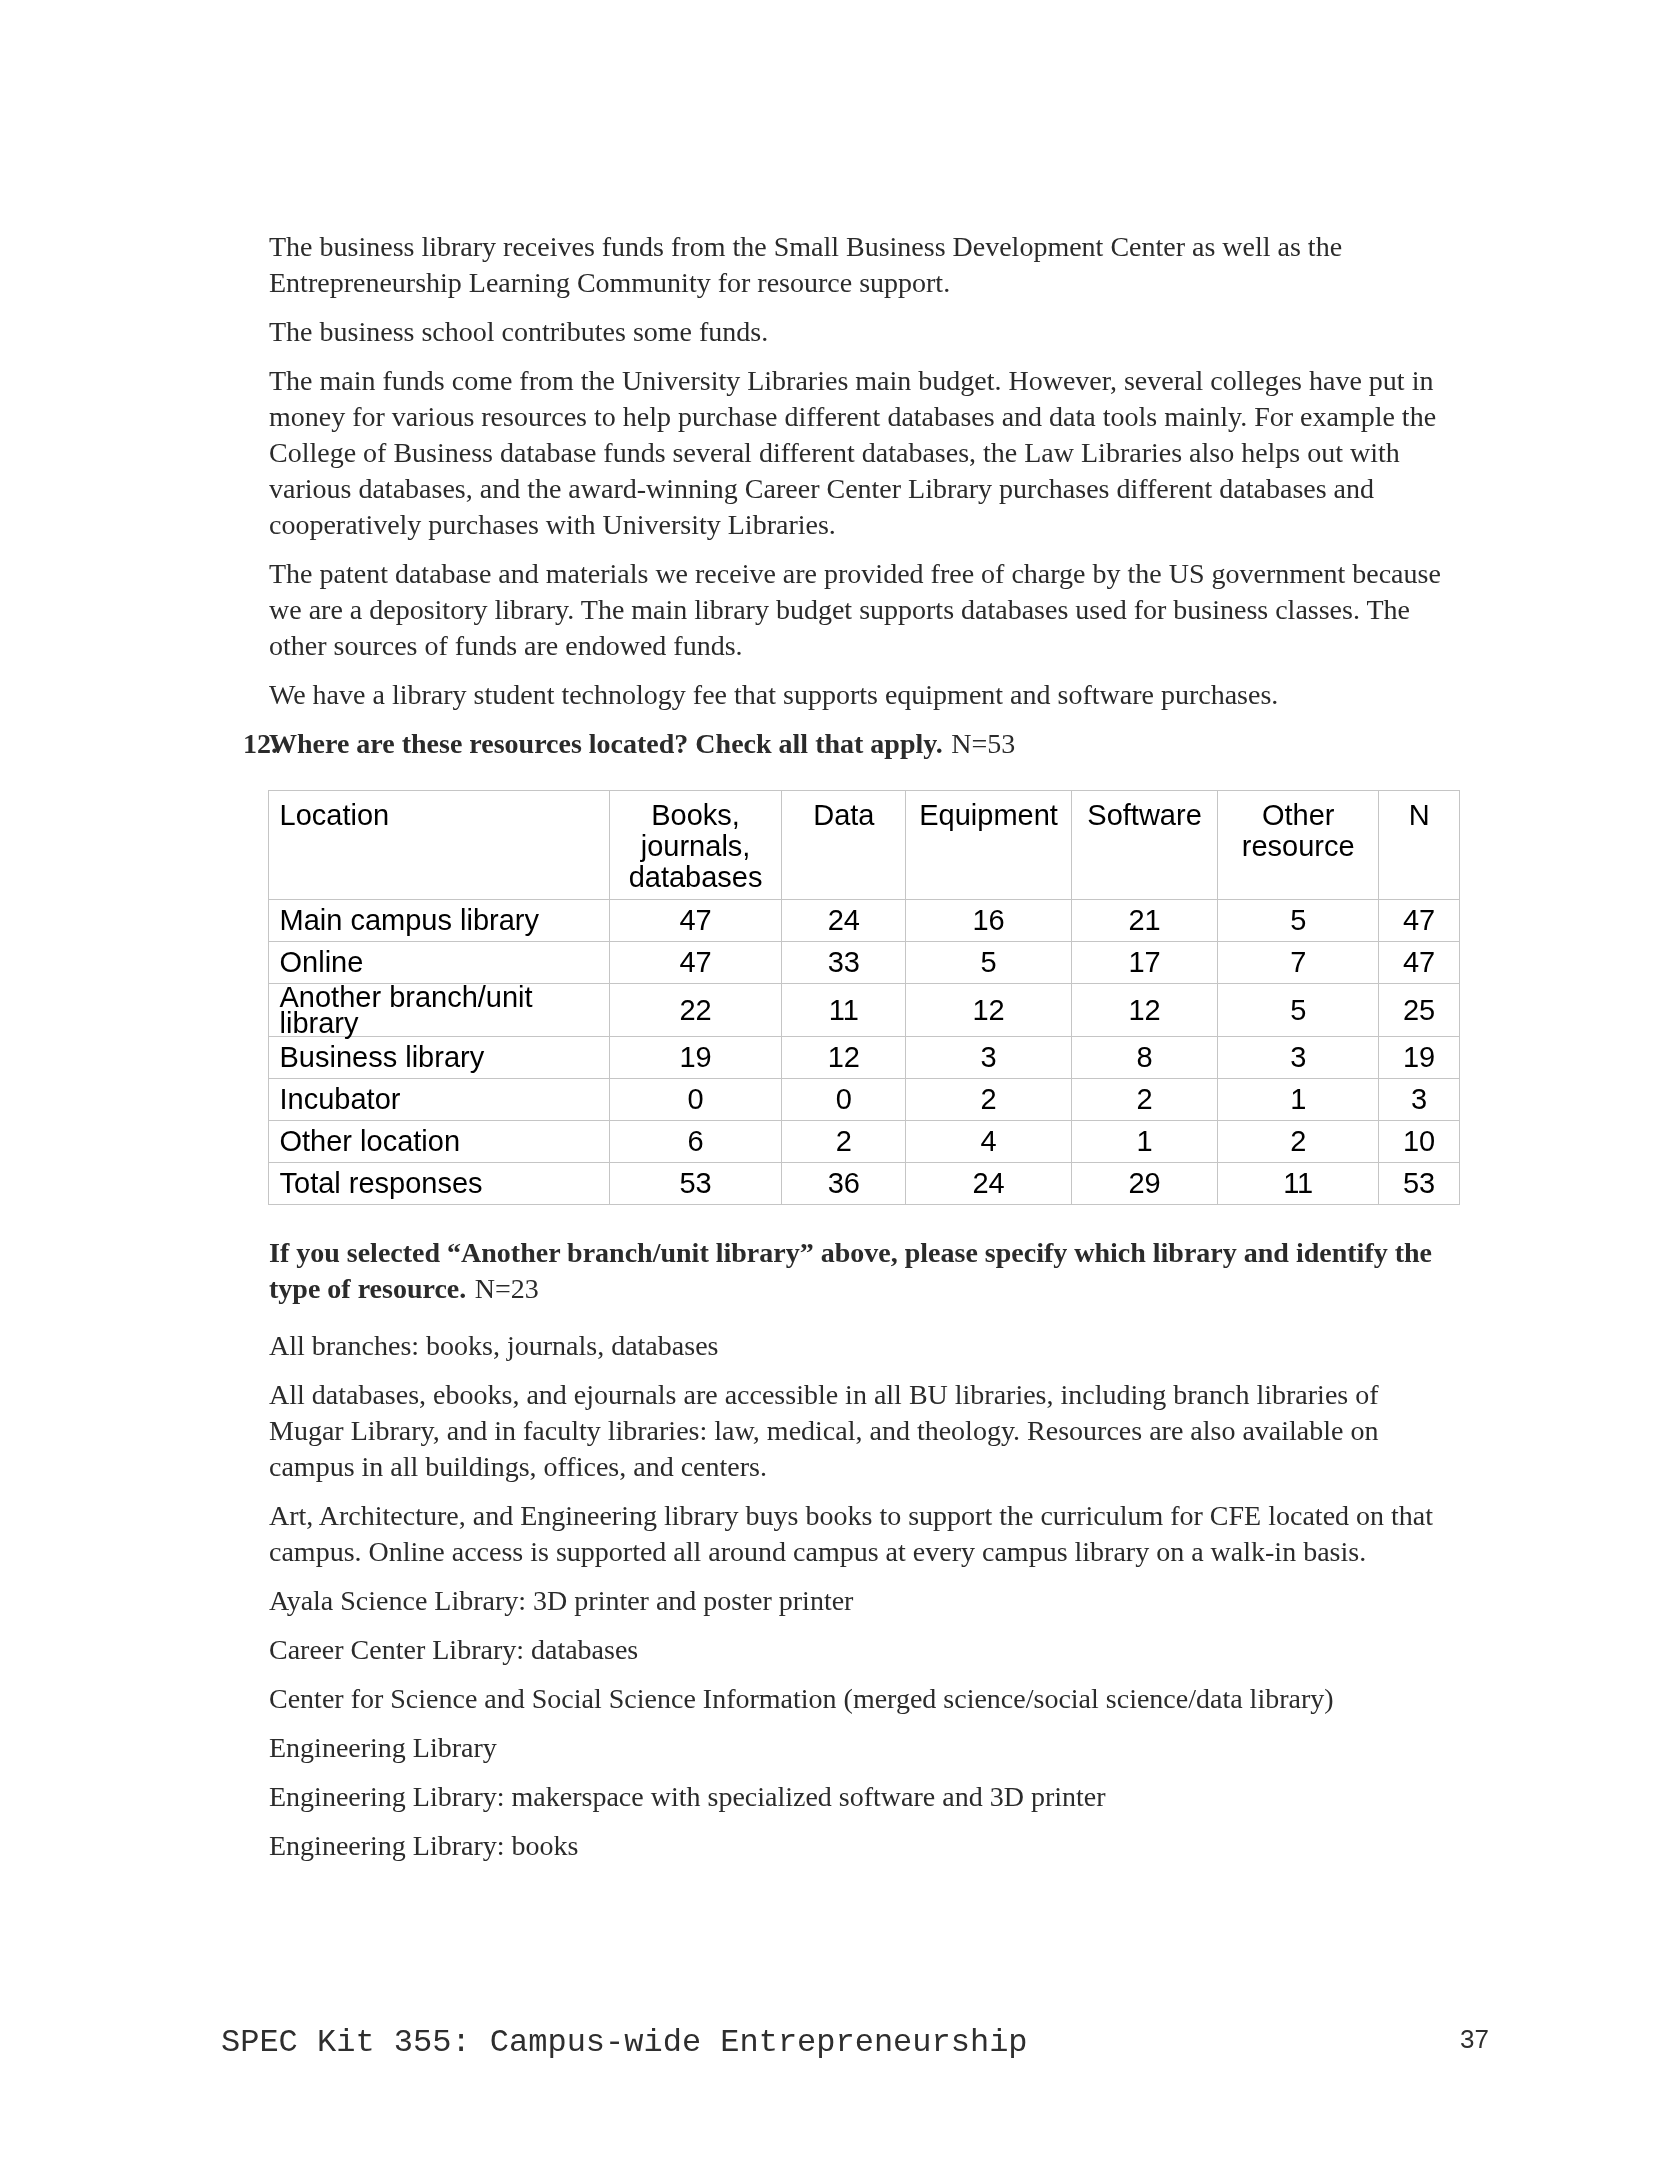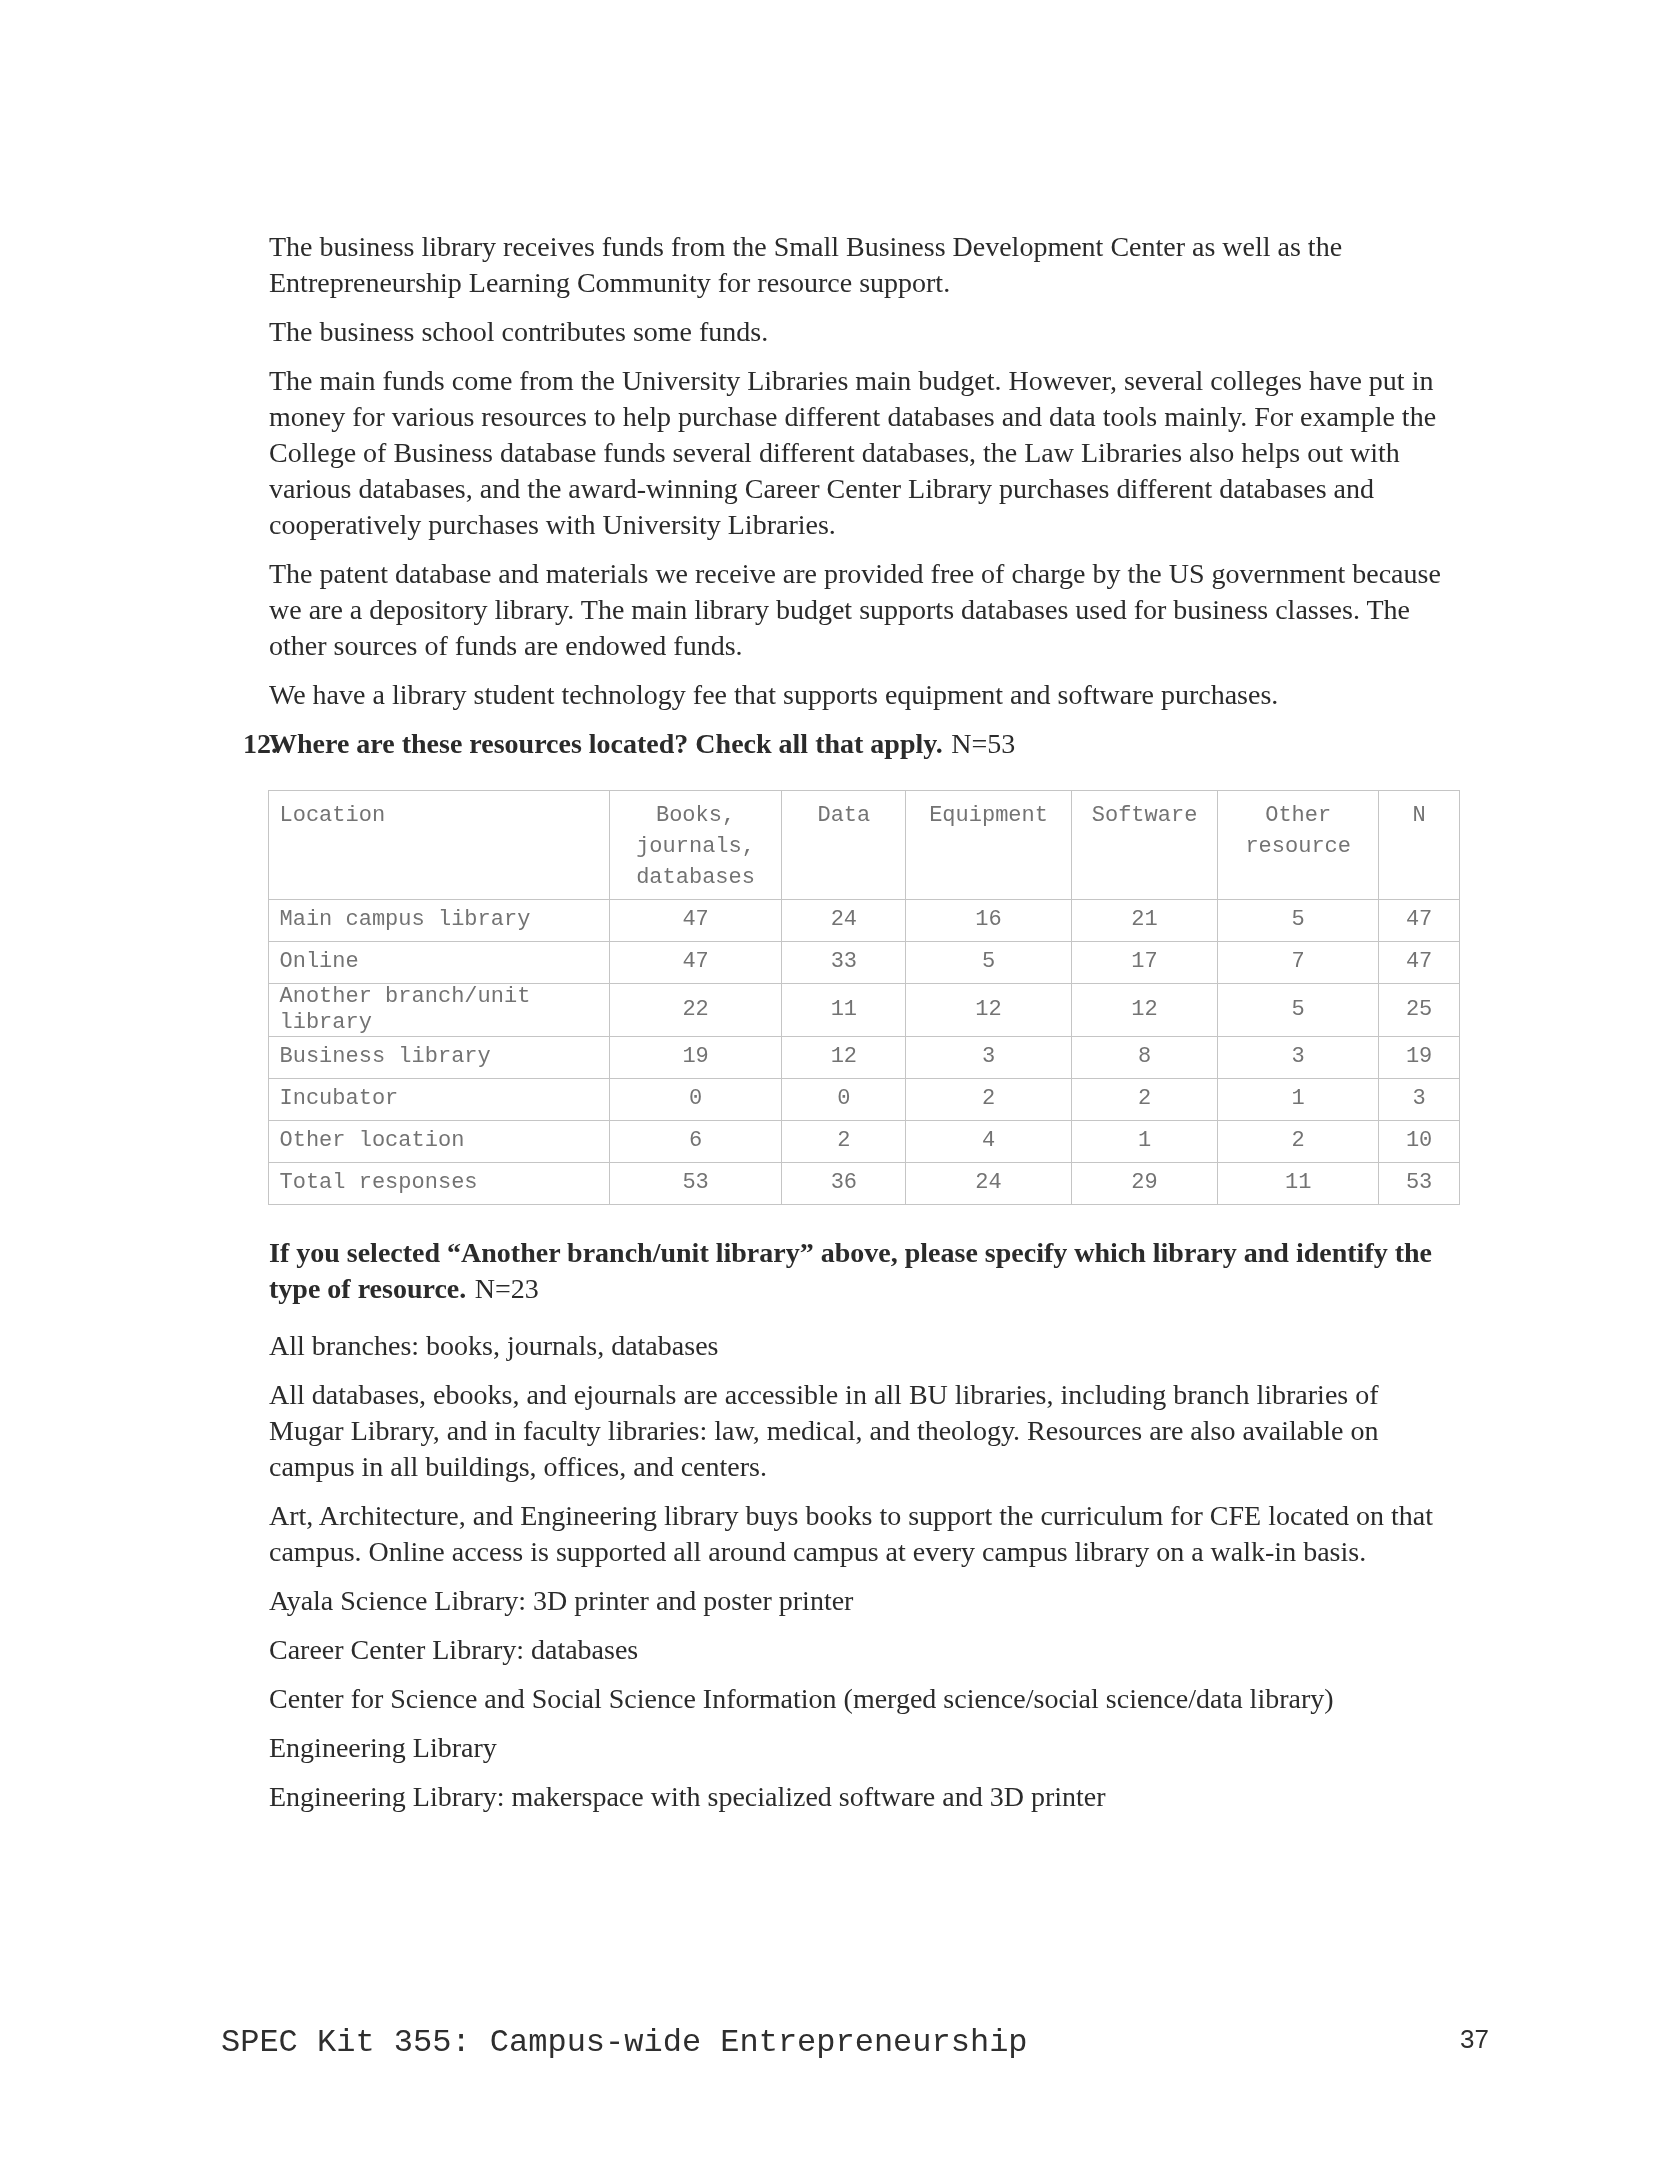--- a/index.html
+++ b/index.html
@@ -38,23 +38,23 @@
     margin-left: 25px;
   }
   .qtext { font-weight: bold; }
   .nlabel { font-weight: normal; margin-left: 8.5px; }
   table.resources {
     border-collapse: collapse;
     table-layout: fixed;
     width: 1192px;
     margin-top: 28px;
     margin-left: -0.9px;
-    font-family: Liberation Mono, monospace;
-    font-size: 22px;
-    color: #737373;
+    font-family: Liberation Sans, sans-serif;
+    font-size: 29px;
+    color: #000000;
   }
   table.resources th, table.resources td {
     border: 0.9px solid #c5c5c5;
     box-sizing: border-box;
   }
   table.resources th {
     font-weight: normal;
     vertical-align: top;
     text-align: center;
     padding: 9.4px 7.5px 5.6px 7.5px;
@@ -203,19 +203,20 @@
     </p>
 
     <p class="para">All branches: books, journals, databases</p>
     <p class="para">All databases, ebooks, and ejournals are accessible in all BU libraries, including branch libraries of Mugar Library, and in faculty libraries: law, medical, and theology. Resources are also available on campus in all buildings, offices, and centers.</p>
     <p class="para">Art, Architecture, and Engineering library buys books to support the curriculum for CFE located on that campus. Online access is supported all around campus at every campus library on a walk-in basis.</p>
     <p class="para">Ayala Science Library: 3D printer and poster printer</p>
     <p class="para">Career Center Library: databases</p>
     <p class="para">Center for Science and Social Science Information (merged science/social science/data library)</p>
     <p class="para">Engineering Library</p>
     <p class="para">Engineering Library: makerspace with specialized software and 3D printer</p>
+    <p class="para">Engineering Library: books</p>
 
   </main>
 
   <div class="footer-left">SPEC Kit 355: Campus-wide Entrepreneurship</div>
   <div class="footer-page">37</div>
 </div>
 
 
 </body></html>

